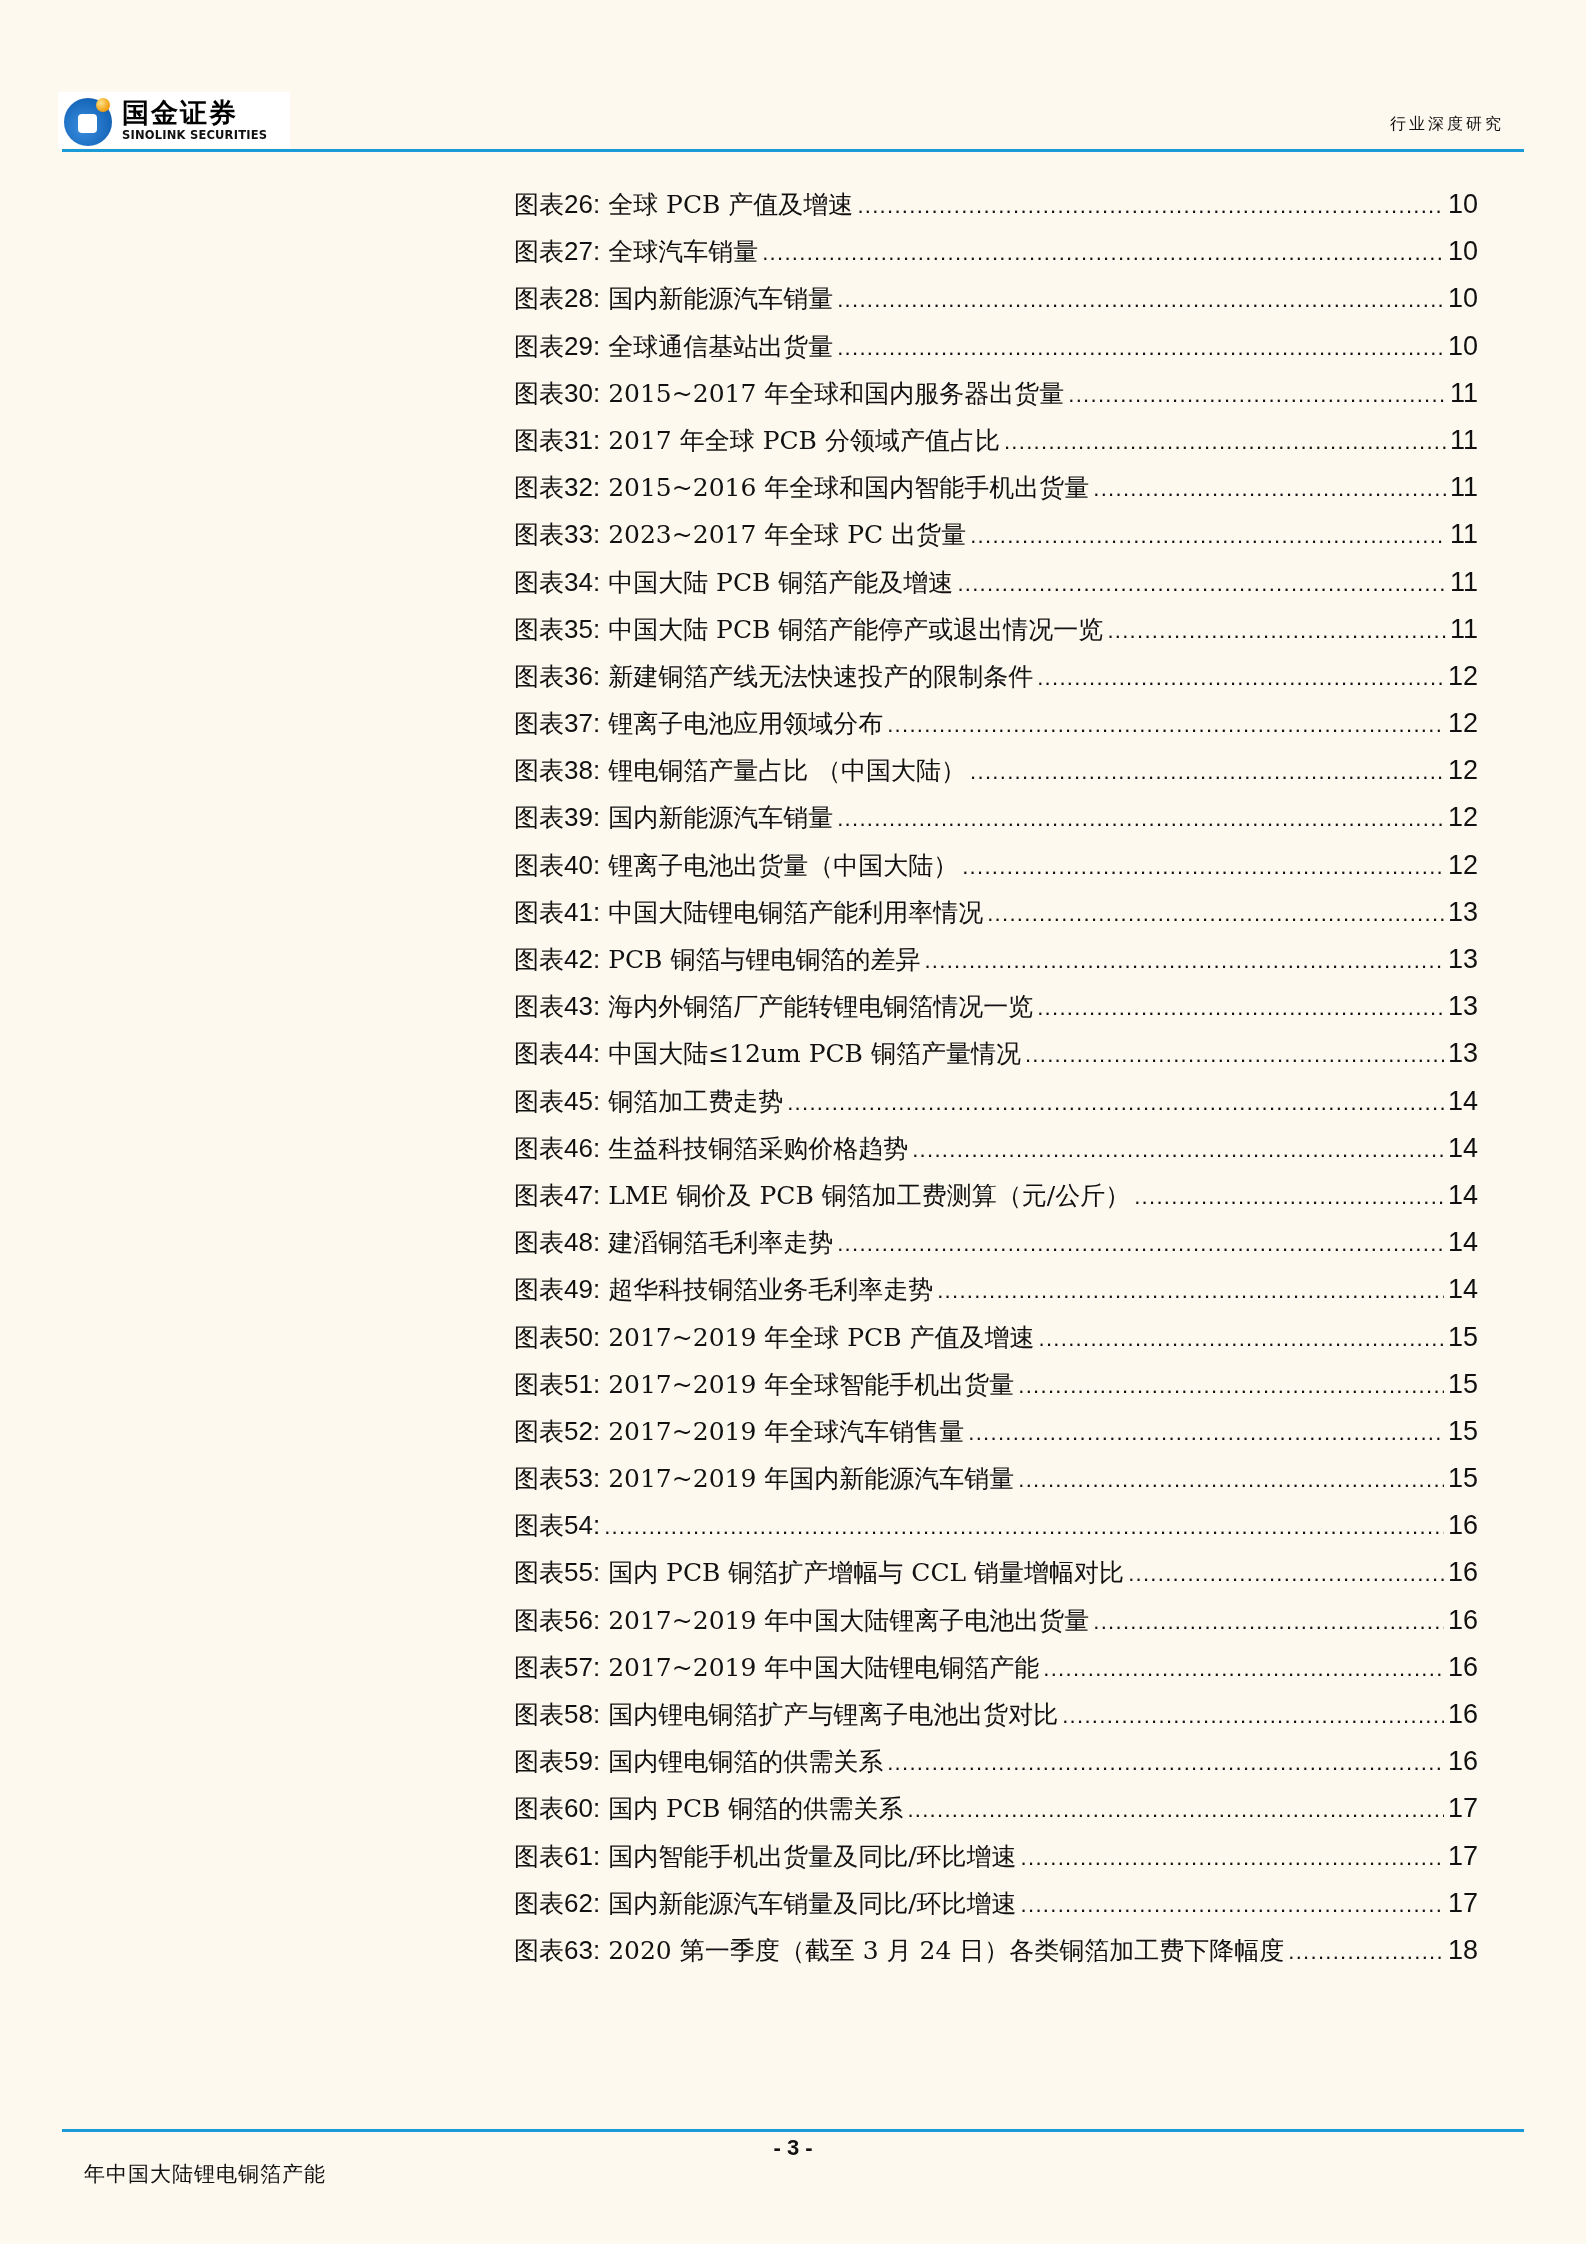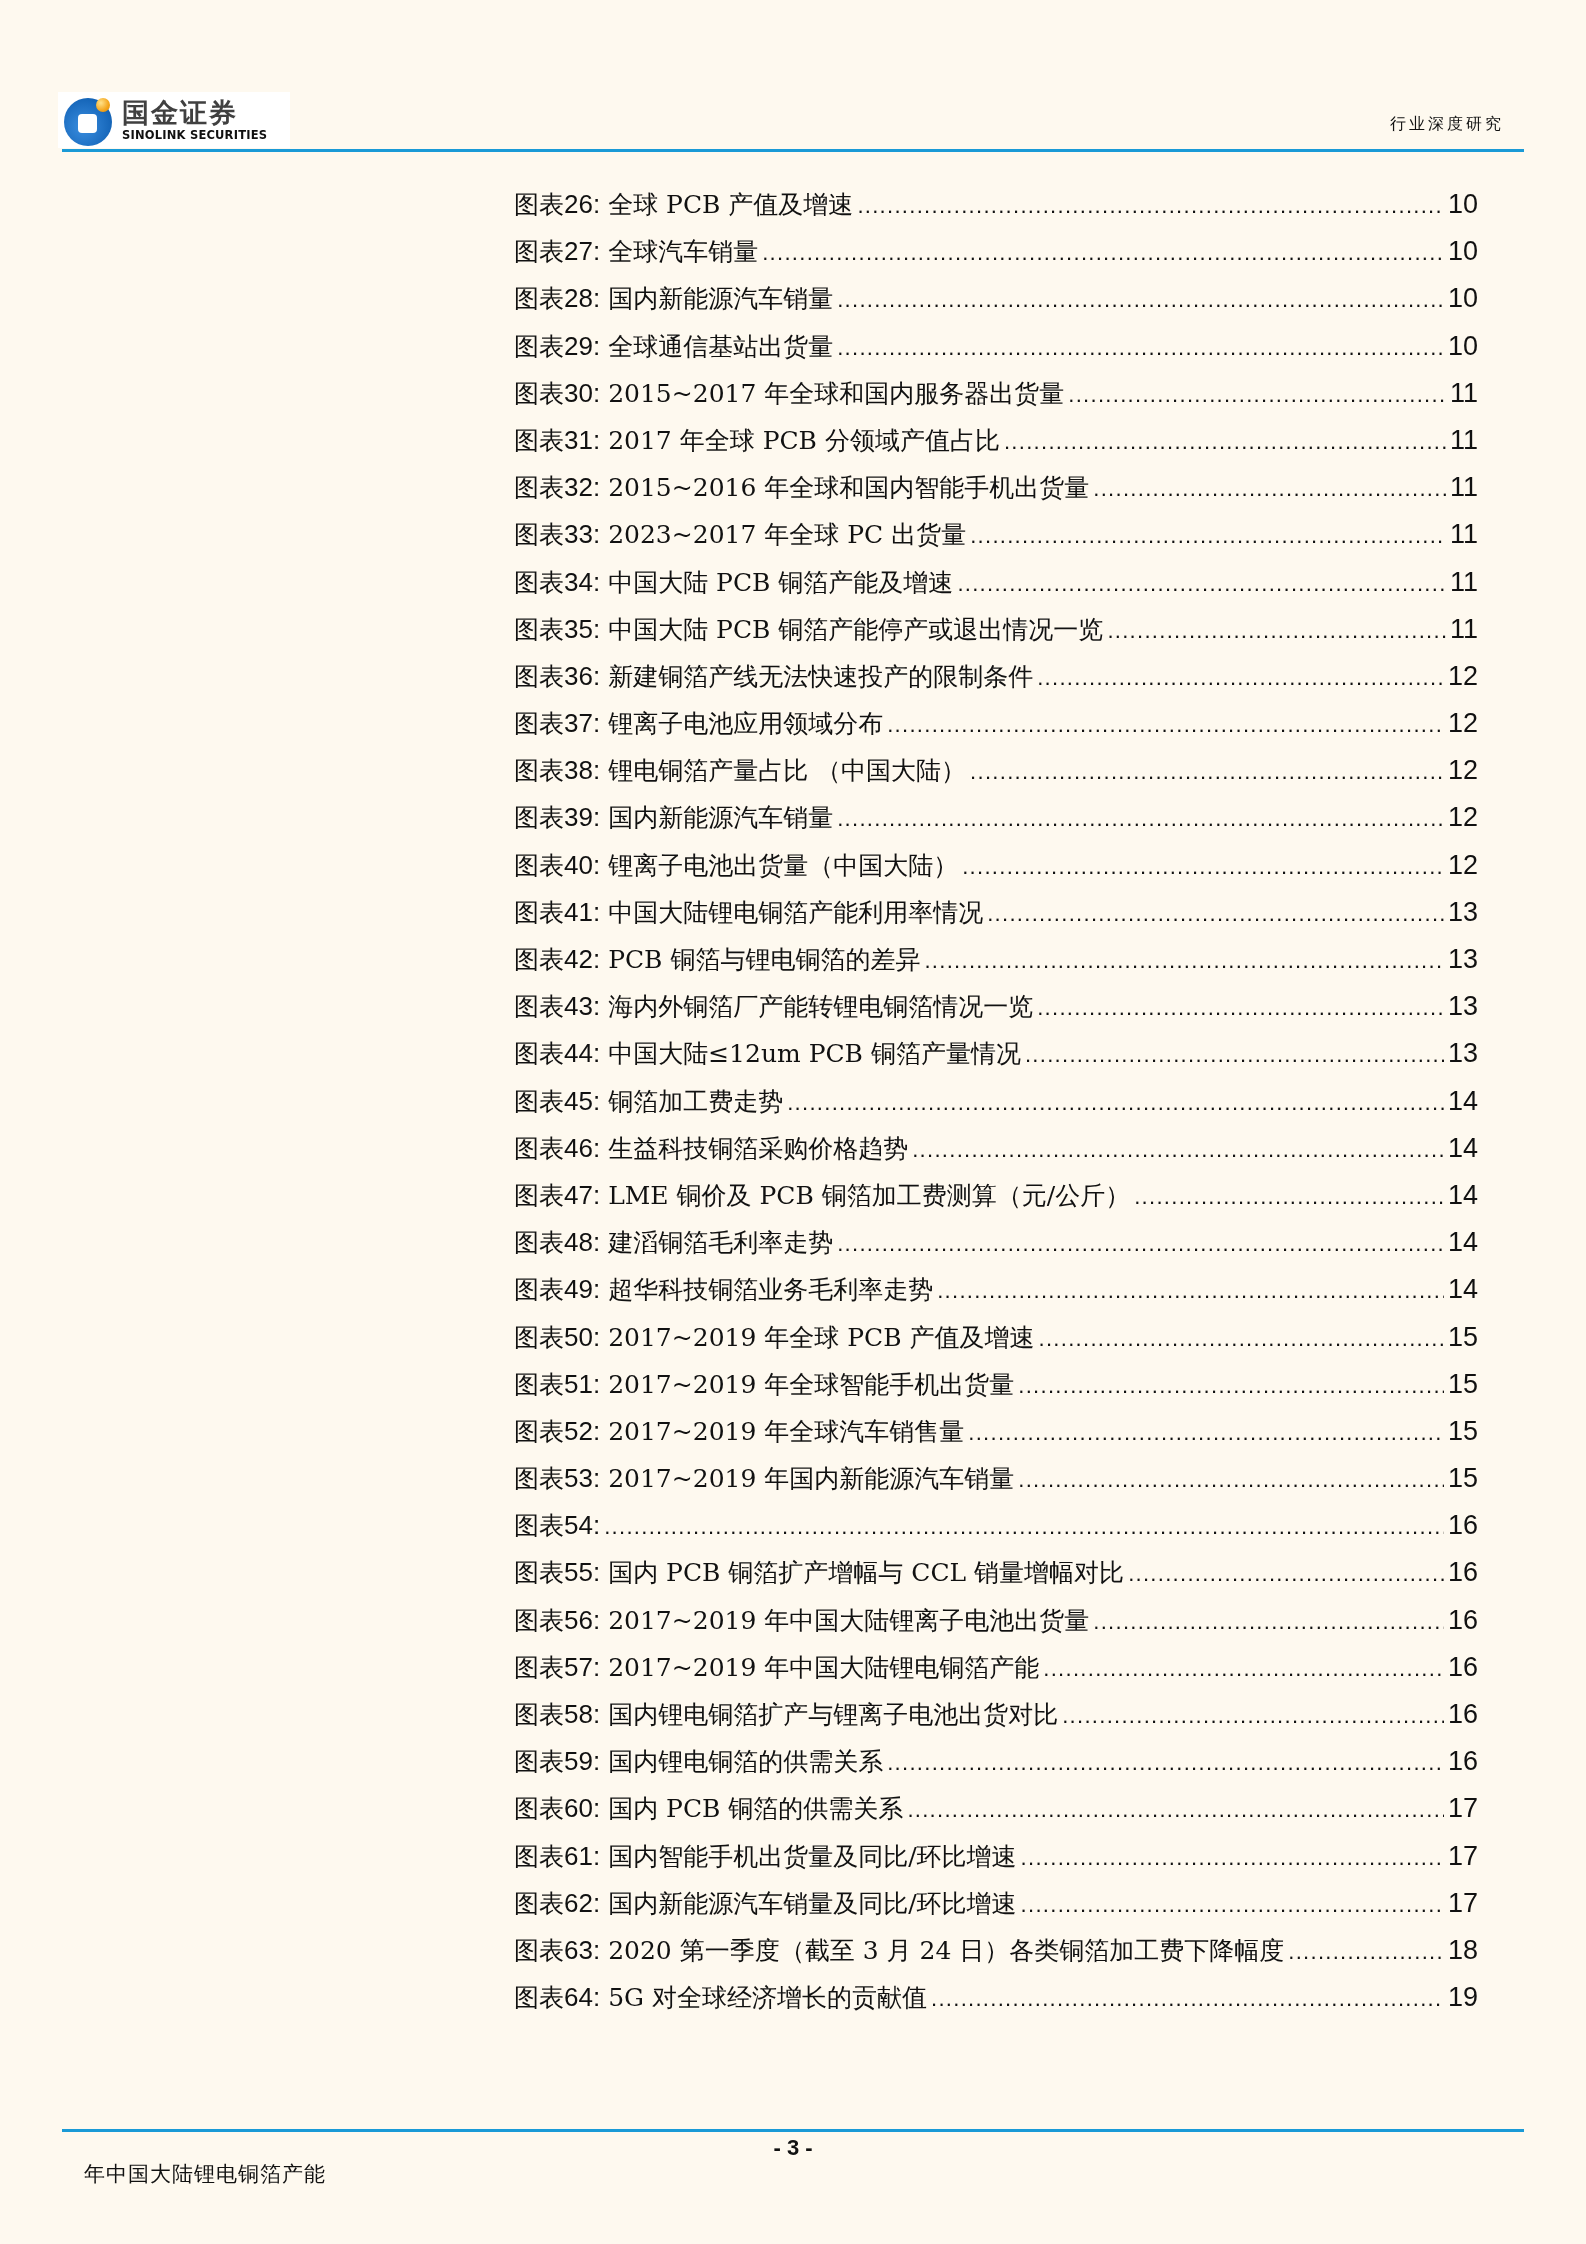--- a/index.html
+++ b/index.html
@@ -21,21 +21,21 @@
     position: absolute; left: 18px; top: 22px; width: 19px; height: 19px; border-radius: 4px;
     background: #ffffff;
   }
   .logo-mark .dot {
     position: absolute; left: 36px; top: 6px; width: 14px; height: 14px; border-radius: 50%;
     background: radial-gradient(circle at 35% 35%, #ffe28a 0%, #f4a51c 60%, #d98500 100%);
   }
   .logo-text { margin-left: 6px; display: flex; flex-direction: column; line-height: 1; }
   .logo-cn {
     font-family: "DejaVu Sans", "Liberation Sans", sans-serif; font-weight: bold;
-    font-size: 27px; letter-spacing: 2px; color: #404040;
+    font-size: 27px; letter-spacing: 2px; color: #000000;
   }
   .logo-en {
     font-family: "DejaVu Sans", "Liberation Sans", sans-serif; font-weight: bold;
     font-size: 11.5px; color: #111; margin-top: 4px; letter-spacing: 0.2px;
   }
   .header-right {
     position: absolute; right: 82px; top: 114px; font-size: 16px; letter-spacing: 3px;
   }
   .rule { position: absolute; left: 62px; width: 1462px; height: 3px; background: #1a9ad6; }
   .rule.top { top: 149px; }
@@ -307,23 +307,17 @@
       <span class="toc-title">国内新能源汽车销量及同比/环比增速</span>
       <span class="leader"></span>
       <span class="toc-page">17</span>
     </div>
     <div class="toc-row">
       <span class="toc-prefix"><span>图表</span><span class="toc-num">63</span><span class="toc-num">:</span></span>
       <span class="toc-title">2020 第一季度（截至 3 月 24 日）各类铜箔加工费下降幅度</span>
       <span class="leader"></span>
       <span class="toc-page">18</span>
     </div>
-    <div class="toc-row">
-      <span class="toc-prefix"><span>图表</span><span class="toc-num">64</span><span class="toc-num">:</span></span>
-      <span class="toc-title">5G 对全球经济增长的贡献值</span>
-      <span class="leader"></span>
-      <span class="toc-page">19</span>
-    </div>
   </div>
 
 <div class="rule bottom"></div>
 <div class="page-num">- 3 -</div>
 <div class="footer-note">年中国大陆锂电铜箔产能</div>
 
 </body></html>

